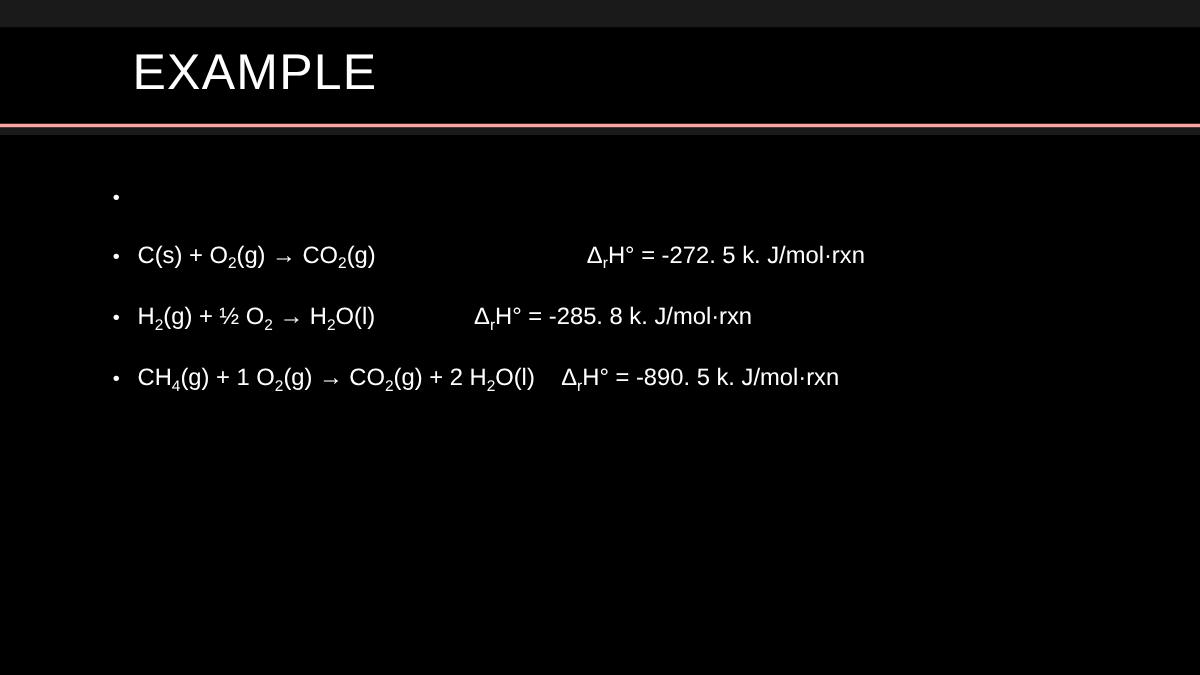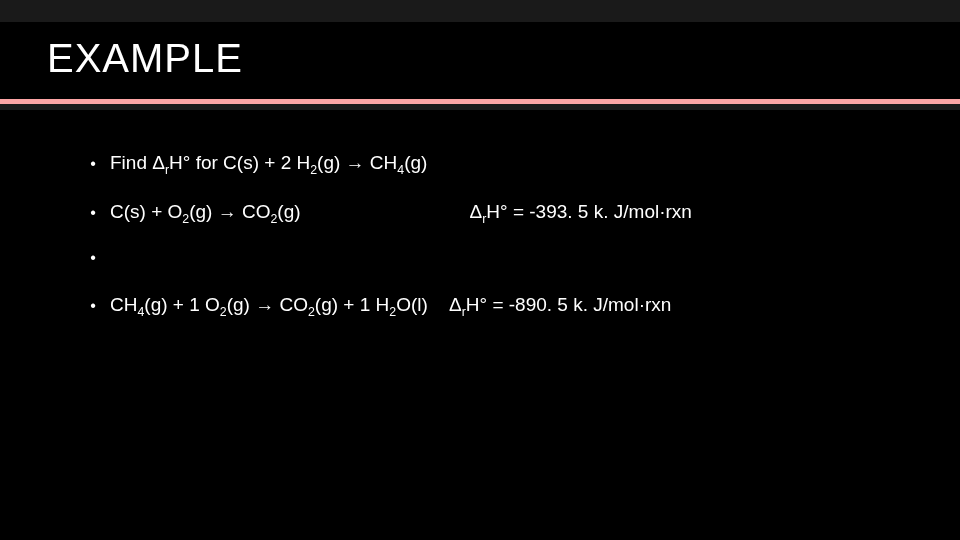--- a/index.html
+++ b/index.html
@@ -18,22 +18,22 @@
     background: #000;
     color: #fff;
     box-sizing: border-box;
   }
   .topbar {
     height: 22px;
     background: #1a1a1a;
   }
   .title-band {
     background: #000;
-    padding: 14px 0 18px 47px;
-    border-bottom: 5px solid #fca5a5;
+    padding: 14px 0 18px 106px;
+    border-bottom: 3px solid #fca5a5;
   }
   .title {
     font-size: 40px;
     font-weight: 400;
     letter-spacing: 1px;
     color: #fff;
   }
   .subband {
     height: 6px;
     background: #1a1a1a;
@@ -74,31 +74,31 @@
   <div class="topbar"></div>
   <div class="title-band">
     <div class="title">EXAMPLE</div>
   </div>
   <div class="subband"></div>
 
   <div class="content">
 
     <div class="bullet">
       <span class="dot">•</span>
-      <span class="react"><span>Find Δ</span><sub>r</sub><span>H° for C(s) + 2 H</span><sub>2</sub><span>(g) → CH</span><sub>4</sub><span>(g)</span></span>
     </div>
 
     <div class="bullet">
       <span class="dot">•</span>
-      <span class="react"><span>C(s) + O</span><sub>2</sub><span>(g) → CO</span><sub>2</sub><span>(g)                                Δ</span><sub>r</sub><span>H° = -393. 5 k. J/mol·rxn</span></span>
+      <span class="react"><span>C(s) + O</span><sub>2</sub><span>(g) → CO</span><sub>2</sub><span>(g)                                Δ</span><sub>r</sub><span>H° = -272. 5 k. J/mol·rxn</span></span>
     </div>
 
     <div class="bullet">
       <span class="dot">•</span>
+      <span class="react"><span>H</span><sub>2</sub><span>(g) + ½ O</span><sub>2</sub><span> → H</span><sub>2</sub><span>O(l)               Δ</span><sub>r</sub><span>H° = -285. 8 k. J/mol·rxn</span></span>
     </div>
 
     <div class="bullet">
       <span class="dot">•</span>
-      <span class="react"><span>CH</span><sub>4</sub><span>(g) + 1 O</span><sub>2</sub><span>(g) → CO</span><sub>2</sub><span>(g) + 1 H</span><sub>2</sub><span>O(l)    Δ</span><sub>r</sub><span>H° = -890. 5 k. J/mol·rxn</span></span>
+      <span class="react"><span>CH</span><sub>4</sub><span>(g) + 1 O</span><sub>2</sub><span>(g) → CO</span><sub>2</sub><span>(g) + 2 H</span><sub>2</sub><span>O(l)    Δ</span><sub>r</sub><span>H° = -890. 5 k. J/mol·rxn</span></span>
     </div>
 
   </div>
 </div>
 
 </body></html>

